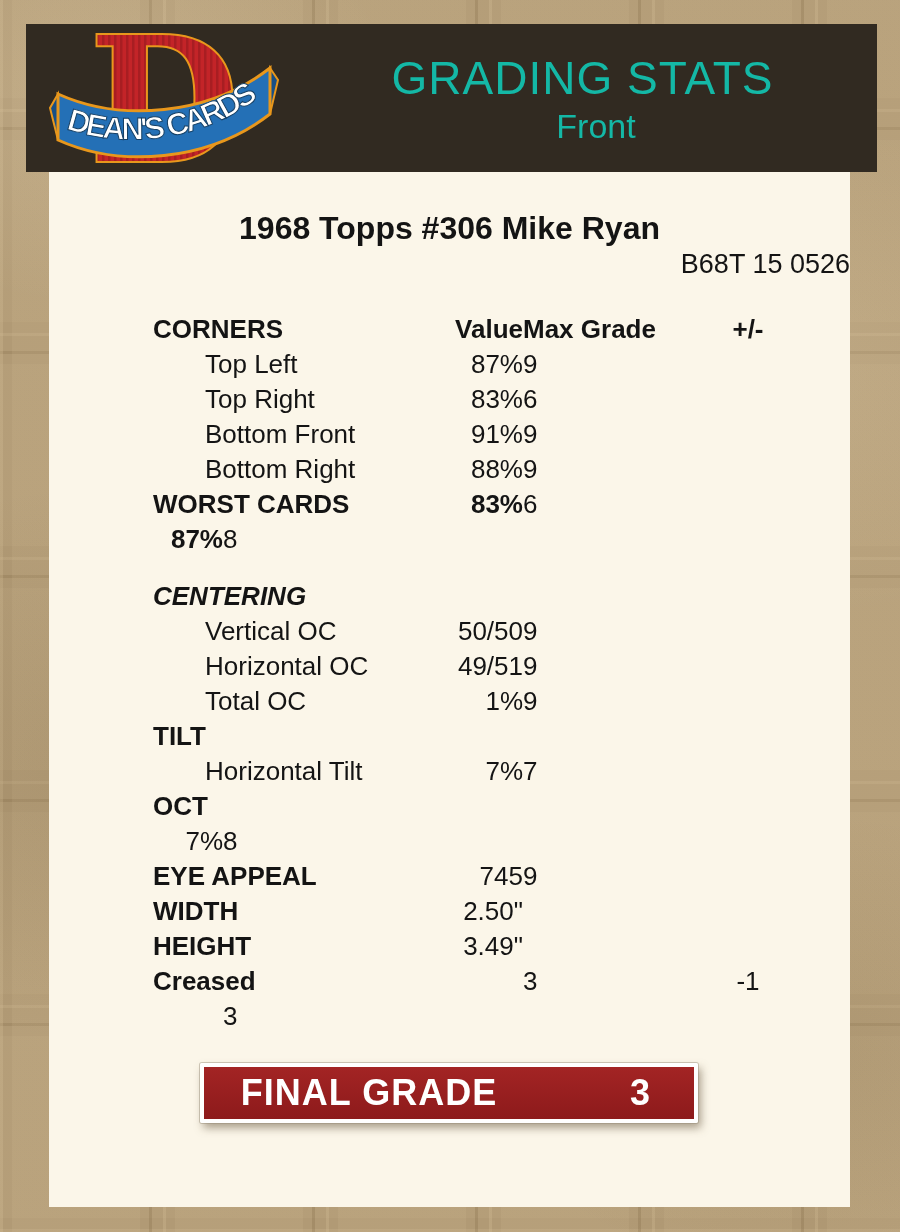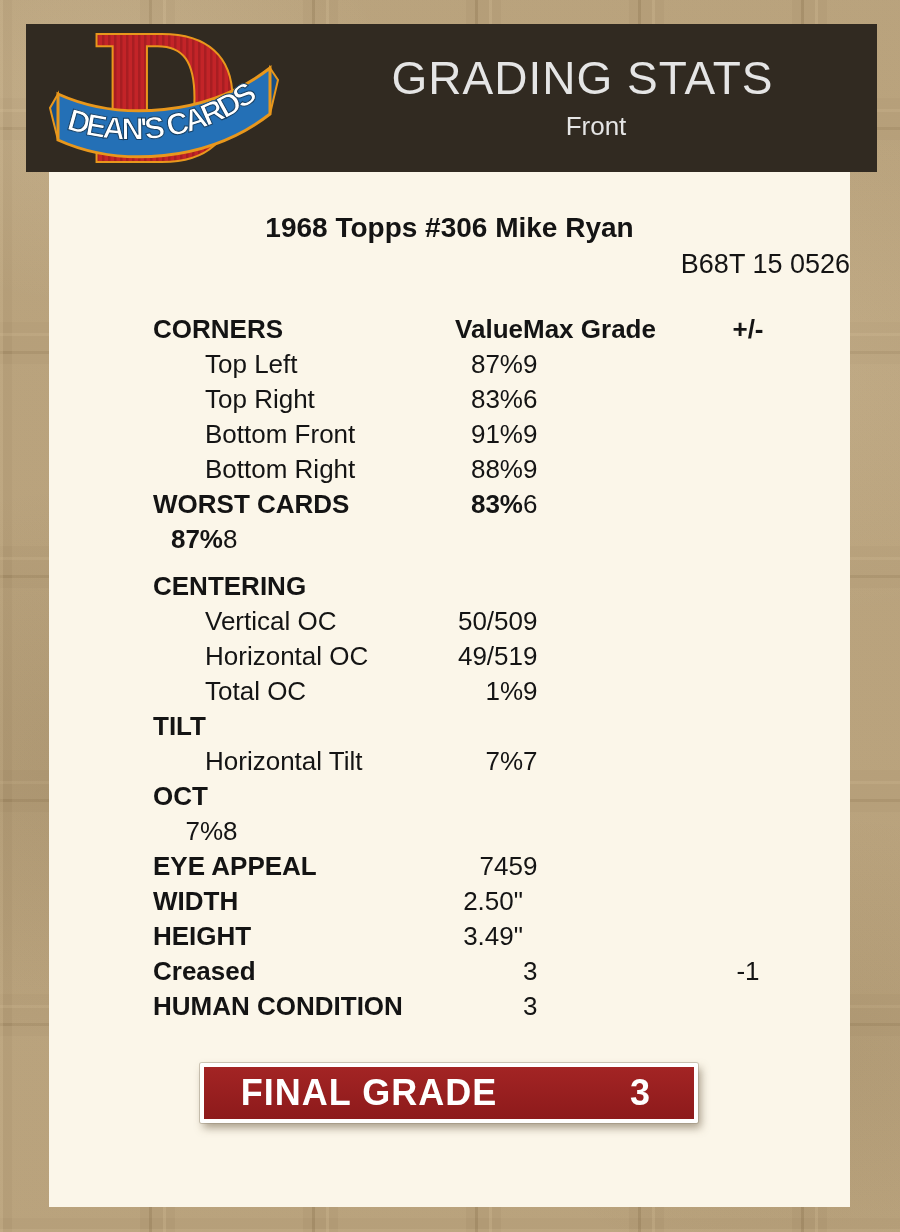--- a/index.html
+++ b/index.html
@@ -38,37 +38,37 @@
   .header-bar {
     position:absolute; left:26px; top:24px; width:851px; height:148px;
     background:#312a21;
     display:flex; align-items:center;
   }
   .logo-wrap { width:262px; height:148px; position:relative; flex:0 0 auto; }
   .logo-wrap svg { position:absolute; left:22px; top:6px; }
   .header-titles {
     flex:1 1 auto; height:100%;
     display:flex; flex-direction:column; align-items:center; justify-content:center;
-    padding-top:4px; color:#e5e5e5;text-align:center;
+    padding-top:4px; color:#14b8a6;text-align:center;
   }
   .page-title   { font-size:46px; line-height:52px; letter-spacing:1px; }
-  .page-subtitle{ font-size:26px; line-height:44px;margin-left:27px; }
+  .page-subtitle{ font-size:34px; line-height:44px;margin-left:27px; }
 
   
   .panel {
     position:absolute; left:49px; top:172px; width:801px; height:1035px;
     background:#fbf6e9; color:#141414;
   }
-  .card-title  { margin-top:38px; text-align:center; font-size:28px; line-height:36px; font-weight:bold; }
+  .card-title  { margin-top:38px; text-align:center; font-size:32px; line-height:36px; font-weight:bold; }
   .card-serial { text-align:right; font-size:27px; line-height:36px; }
 
   
   .gtable { margin-left:104px; margin-top:30px; width:620px; }
   .trow { display:flex; height:35px; align-items:center; font-size:26px; }
-  .trow.gap { margin-top:12px; }
+  .trow.gap { margin-top:22px;font-style:italic; }
   .c1 { width:300px; }
   .c2 { width:70px;  text-align:right; }
   .c3 { width:200px; }
   .c4 { width:50px;  text-align:center; }
   .trow.header .c1, .trow.header .c2, .trow.header .c3, .trow.header .c4 { font-weight:bold; }
   .trow.section .c1, .trow.bold .c1 { font-weight:bold; }
   .trow.item .c1 { padding-left:52px; }
   .c2.bv { font-weight:bold; }
 
   
@@ -227,21 +227,20 @@
         <span class="c3"></span>
         <span class="c4"></span>
       </div>
       <div class="trow bold">
         <span class="c1">Creased</span>
         <span class="c2"></span>
         <span class="c3">3</span>
         <span class="c4">-1</span>
       </div>
       <div class="trow bold">
-        <span class="c1">HUMAN CONDITION</span>
         <span class="c2"></span>
         <span class="c3">3</span>
         <span class="c4"></span>
       </div>
     </div>
 
   <div class="final-grade">
     <span class="fg-label">FINAL GRADE</span>
     <span class="fg-value">3</span>
   </div>

